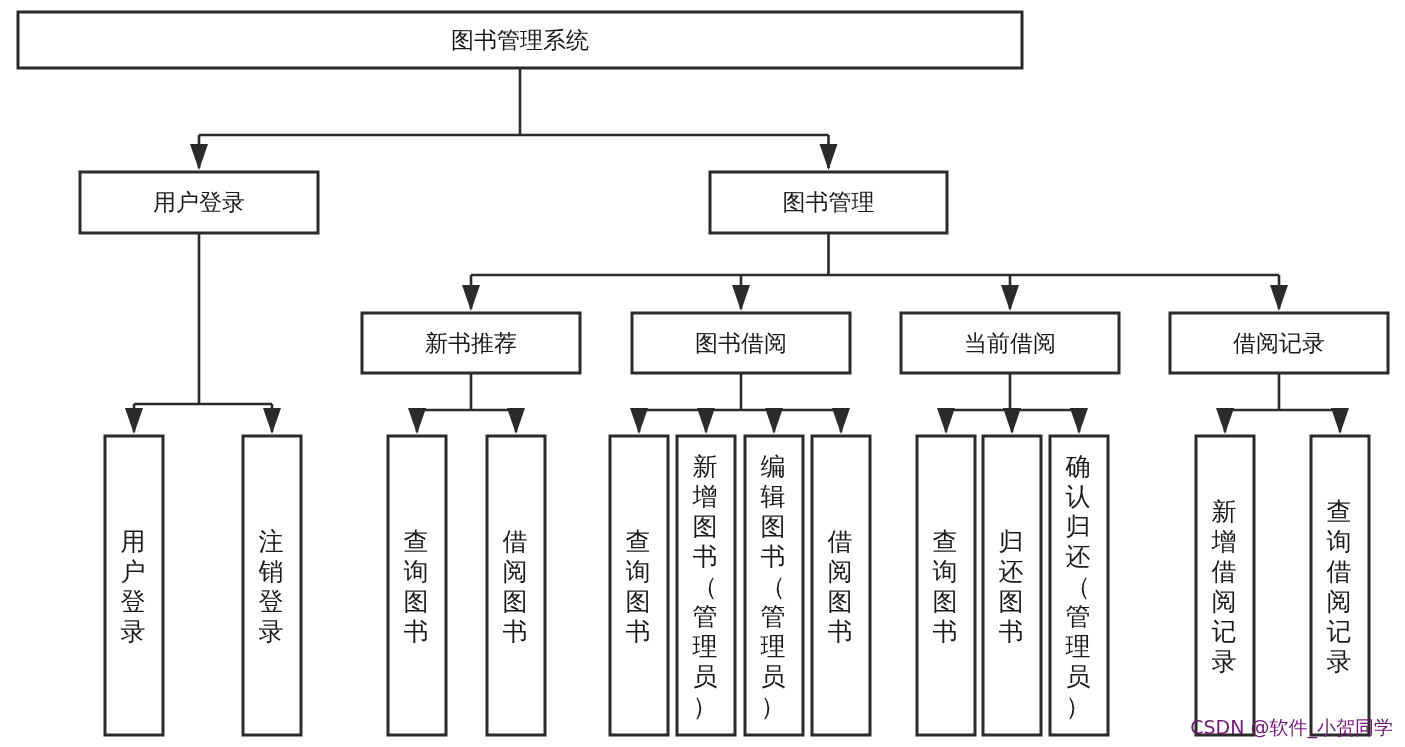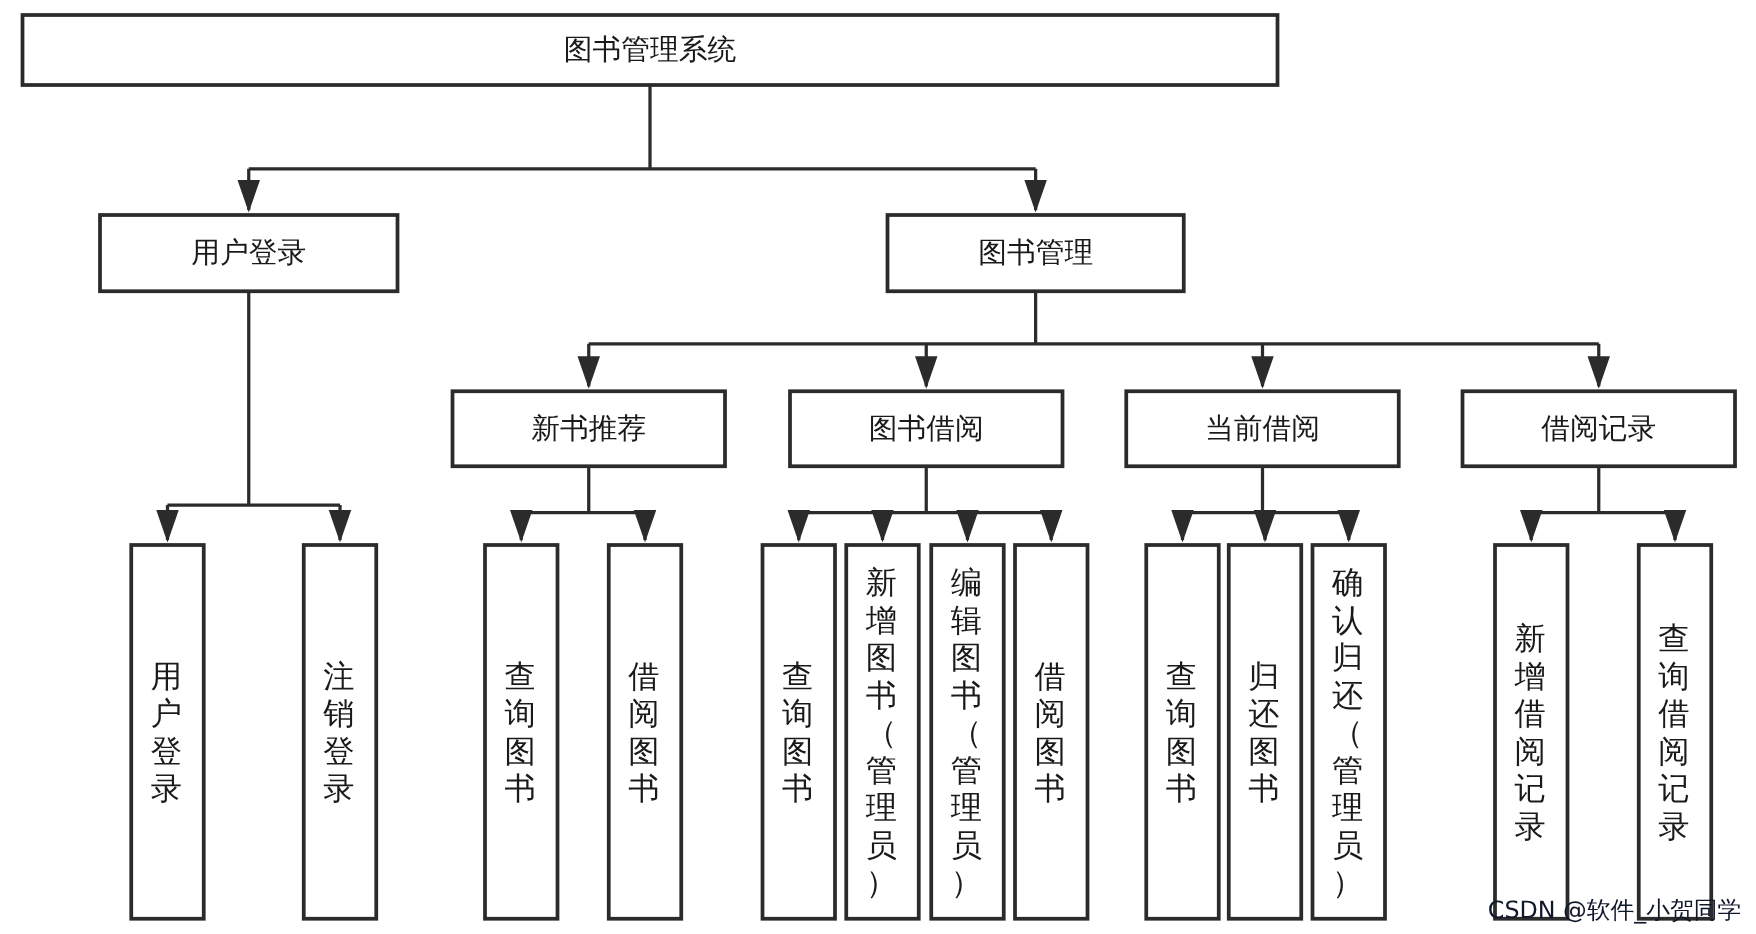--- a/index.html
+++ b/index.html
@@ -47,21 +47,21 @@
   .arrow-head {
     fill: #2b2b2b;
     stroke: none;
   }
   .watermark {
     position: absolute;
     right: 12px;
     bottom: 6px;
     font-family: "DejaVu Sans", "Liberation Sans", sans-serif;
     font-size: 19px;
-    color: #0f172a;
+    color: #701a75;
     white-space: nowrap;
     pointer-events: none;
   }
 </style>
 </head>
 <body>
 
 <div id="diagram-root">
   <svg id="diagram-svg" width="1405" height="747" viewBox="0 0 1405 747" xmlns="http://www.w3.org/2000/svg">
       <g>

